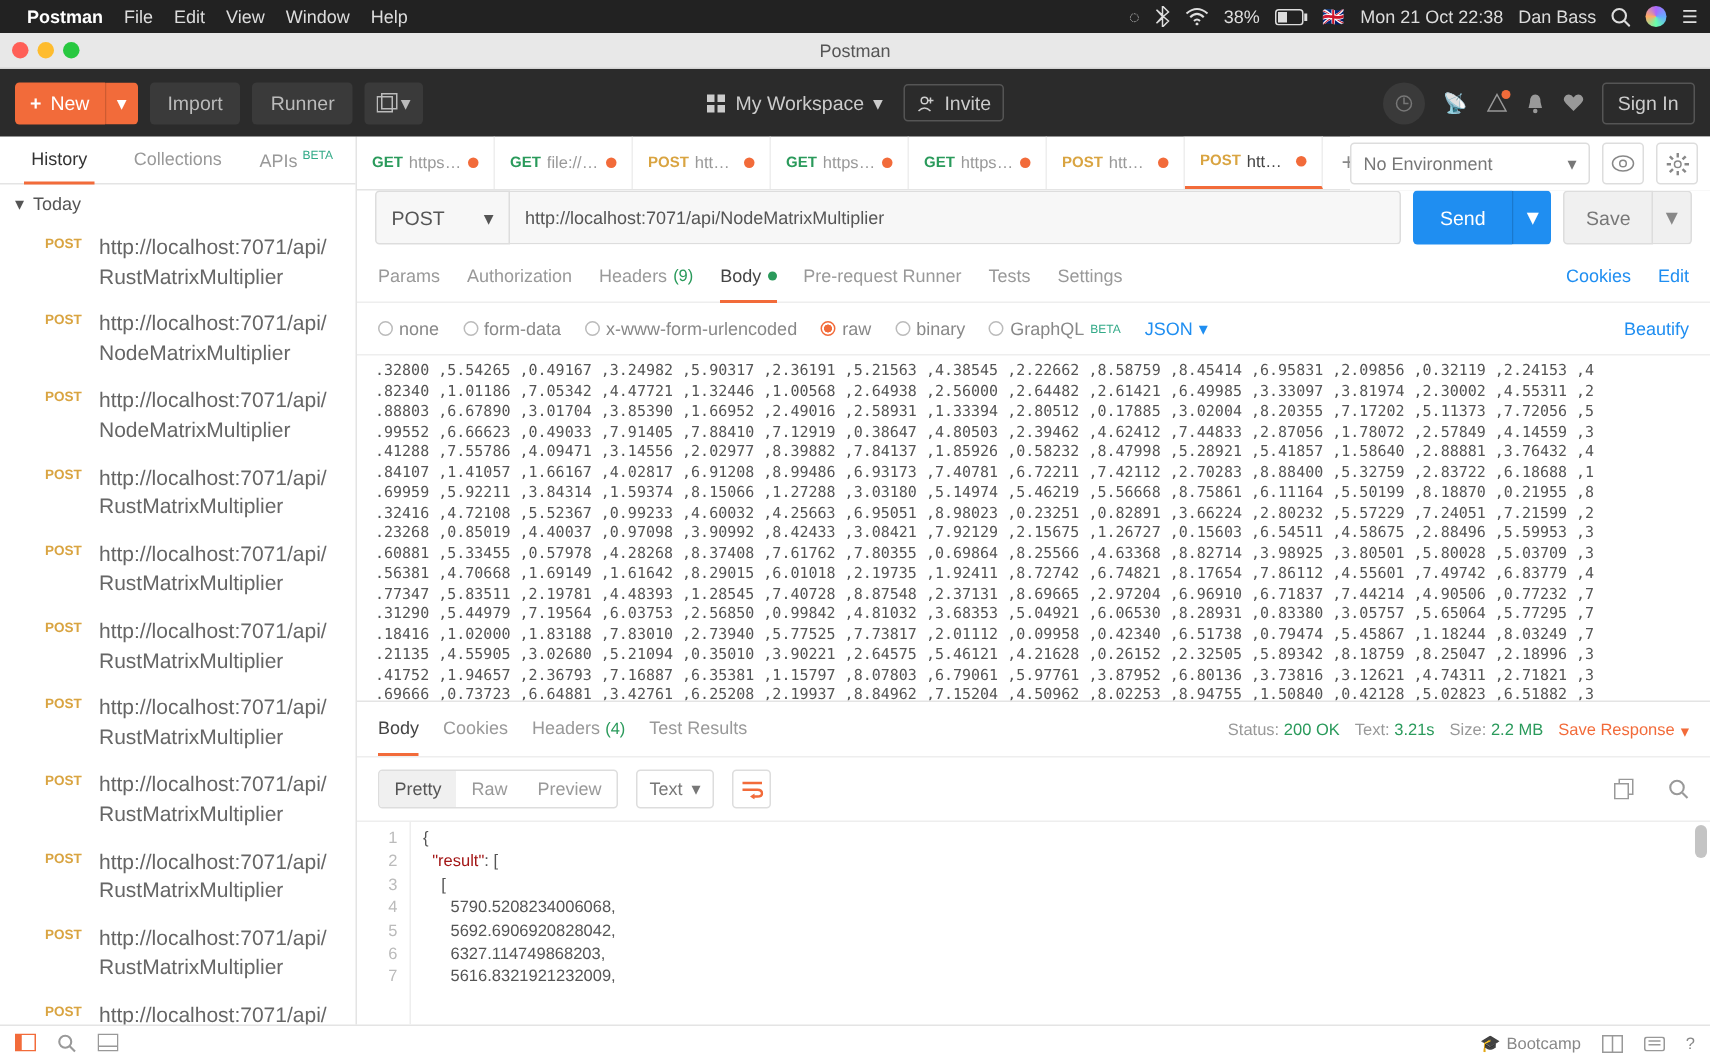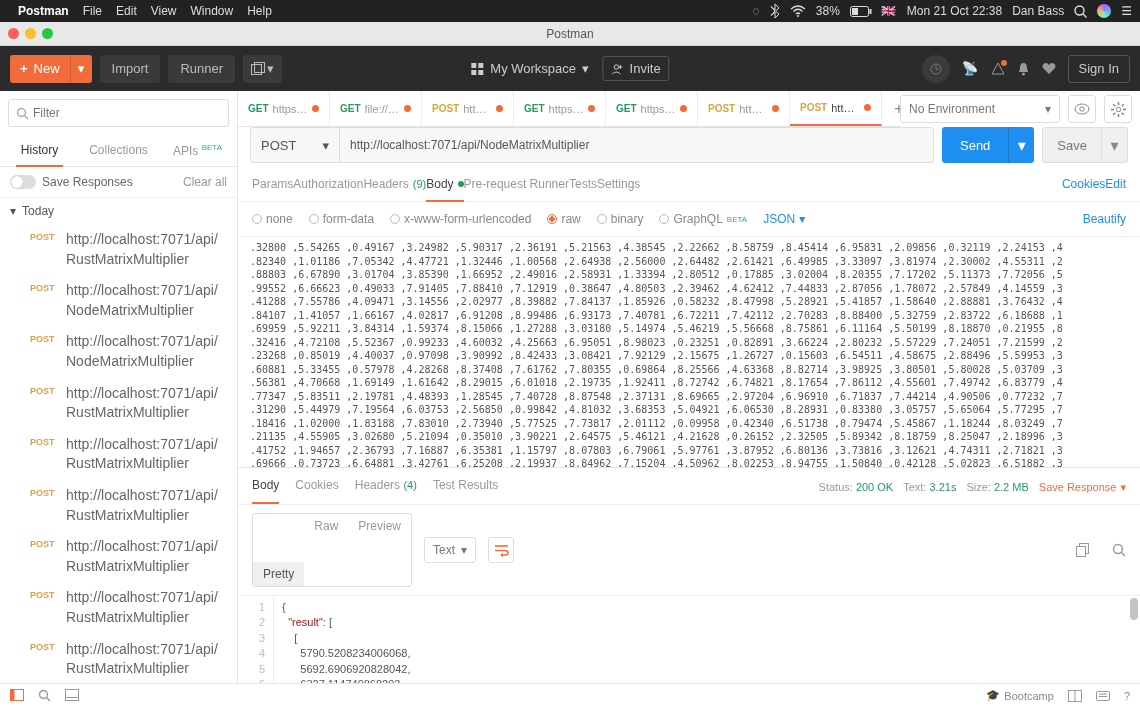--- a/index.html
+++ b/index.html
@@ -61,21 +61,21 @@
 .reqhead .comments { color: #aaa; font-size: 11px; display: flex; align-items: center; gap: 4px; }
 .reqrow { display: flex; padding: 0 12px; gap: 8px; align-items: center; }
 .methodsel { border: 1px solid #ddd; height: 36px; width: 90px; display: flex; align-items: center; padding: 0 10px; font-size: 13px; color: #555; border-radius: 3px 0 0 3px; justify-content: space-between; background: #f7f7f7; }
 .urlinput { flex: 1; height: 36px; border: 1px solid #ddd; border-left: none; border-radius: 0 3px 3px 0; padding: 0 10px; font-size: 12px; color: #555; background: #f7f7f7; }
 .sendbtn { display: flex; }
 .sendbtn .sb { background: #1f8ef1; color: #fff; height: 36px; padding: 0 18px; border-radius: 3px 0 0 3px; display: flex; align-items: center; font-size: 13px; }
 .sendbtn .sbdd { background: #1f8ef1; width: 26px; height: 36px; border-left: 1px solid rgba(0,0,0,.15); border-radius: 0 3px 3px 0; display: flex; align-items: center; justify-content: center; color: #fff; }
 .savebtn { display: flex; }
 .savebtn .svb { background: #f0f0f0; color: #777; height: 36px; padding: 0 14px; border: 1px solid #ddd; border-radius: 3px 0 0 3px; display: flex; align-items: center; font-size: 13px; }
 .savebtn .svdd { background: #f0f0f0; width: 26px; height: 36px; border: 1px solid #ddd; border-left: none; border-radius: 0 3px 3px 0; display: flex; align-items: center; justify-content: center; color: #888; }
-.reqtabs { display: flex; padding: 14px 14px 0; font-size: 12px; border-bottom: 1px solid #eee; text-align: center; }
+.reqtabs { display: flex; gap: 18px; padding: 14px 14px 0; font-size: 12px; border-bottom: 1px solid #eee; text-align: center; }
 .reqtab { padding-bottom: 10px; color: #999; position: relative; display: flex; align-items: center; gap: 4px; }
 .reqtab.active { color: #444; }
 .reqtab.active::after { content: ""; position: absolute; left: 0; right: 0; bottom: -1px; height: 2px; background: #f26b3a; }
 .reqtab .cnt { color: #2a9a5b; font-size: 11px; }
 .reqtab .gdot { width: 6px; height: 6px; border-radius: 50%; background: #2a9a5b; }
 .reqtabs .spacer { flex: 1; }
 .reqtabs .rlink { color: #1f8ef1; font-size: 12px; padding-bottom: 10px; }
 .bodybar { display: flex; align-items: center; gap: 16px; padding: 10px 14px; font-size: 12px; color: #888; border-bottom: 1px solid #eee; }
 .bodybar label { display: flex; align-items: center; gap: 4px; }
 .bodybar .radio { width: 10px; height: 10px; border: 1px solid #bbb; border-radius: 50%; display: inline-block; }
@@ -89,21 +89,21 @@
 .resptab { color: #999; position: relative; padding-bottom: 4px; }
 .resptab.active { color: #444; }
 .resptab.active::after { content:""; position:absolute; left:0; right:0; bottom:-8px; height:2px; background:#f26b3a; }
 .resptabs .cnt { color: #2a9a5b; font-size: 11px; }
 .respmeta { margin-left: auto; display: flex; align-items: center; gap: 10px; font-size: 11px; color: #999; }
 .respmeta .val { color: #2a9a5b; }
 .respmeta .saver { color: #f26b3a; display: flex; align-items: center; gap: 4px; justify-content: flex-end; }
 .respviewbar { display: flex; align-items: center; gap: 12px; padding: 8px 14px; font-size: 12px; border-bottom: 1px solid #eee; }
 .viewseg { display: flex; border: 1px solid #ddd; border-radius: 3px; overflow: hidden; }
 .viewseg span { padding: 5px 10px; color: #999; }
-.viewseg span.sel { background: #f0f0f0; color: #555; margin-top: 48px; }
+.viewseg span.sel { background: #f0f0f0; color: #555; }
 .viewseg .beta { font-size: 8px; color: #3a8; vertical-align: super; }
 .langsel { border: 1px solid #ddd; border-radius: 3px; padding: 5px 8px; display: flex; align-items: center; gap: 6px; color: #777; }
 .wrapicon { width: 26px; height: 26px; border: 1px solid #ddd; border-radius: 3px; display: flex; align-items: center; justify-content: center; color: #f26b3a; }
 .respviewbar .spacer { flex: 1; }
 .respbody { flex: 1; overflow: hidden; font-family: Menlo, Consolas, monospace; font-size: 11px; display: flex; position: relative; }
 .gutter { width: 36px; text-align: right; padding: 4px 8px 0 0; color: #bbb; border-right: 1px solid #eee; line-height: 1.4; }
 .code { padding: 4px 0 0 8px; line-height: 1.4; white-space: pre; color: #555; }
 .code .k { color: #a31515; }
 .scrollbar { position: absolute; right: 2px; top: 2px; width: 8px; height: 22px; background: #c4c4c4; border-radius: 4px; }
 .statusbar { height: 24px; border-top: 1px solid #e4e4e4; display: flex; align-items: center; padding: 0 10px; font-size: 11px; color: #888; gap: 14px; }
@@ -227,38 +227,24 @@
       <svg width="14" height="13" viewBox="0 0 14 13">
           <path d="M7 12 L2 7 Q-1 4 2 1.5 Q5 0 7 3 Q9 0 12 1.5 Q15 4 12 7 Z" fill="#999"></path>
         </svg>
     </span>
     <div class="signin">Sign In</div>
   </div>
 </div>
 
 <div class="mainrow">
   <div class="sidebar">
-    <div class="sb-search" style="position:relative;">
-      <span class="sico">
-        <svg width="13" height="13" viewBox="0 0 13 13">
-            <circle cx="5.5" cy="5.5" r="4" fill="none" stroke="#aaa" stroke-width="1.4"></circle>
-            <line x1="8.5" y1="8.5" x2="12" y2="12" stroke="#aaa" stroke-width="1.4"></line>
-          </svg>
-      </span>
-      <input placeholder="Filter" style="">
-    </div>
     <div class="sb-tabs">
       <div class="sb-tab active">History</div>
       <div class="sb-tab">Collections</div>
       <div class="sb-tab"><span>APIs</span> <span class="beta">BETA</span></div>
-    </div>
-    <div class="sb-opts">
-      <div class="toggle"></div>
-      <span>Save Responses</span>
-      <span class="clr">Clear all</span>
     </div>
     <div class="sb-group">
       <span>▾</span>
       <span>Today</span>
     </div>
     <div class="sb-list" id="sb-list">
         <div class="sb-item">
           <span class="method">POST</span>
           <span class="url">http://localhost:7071/api/RustMatrixMultiplier</span>
         </div>

